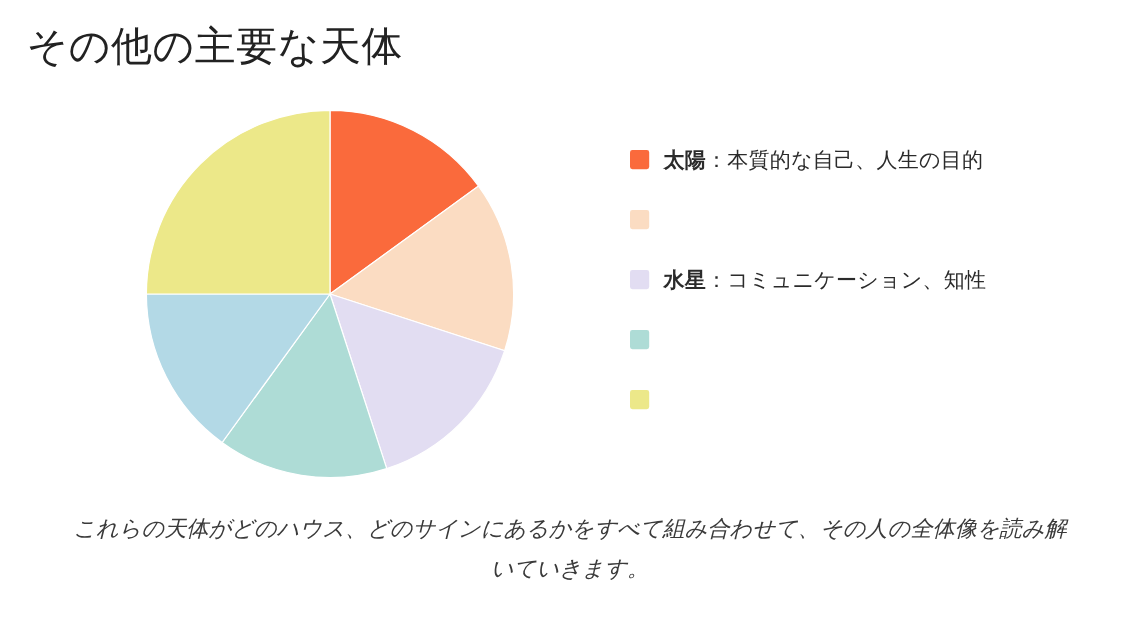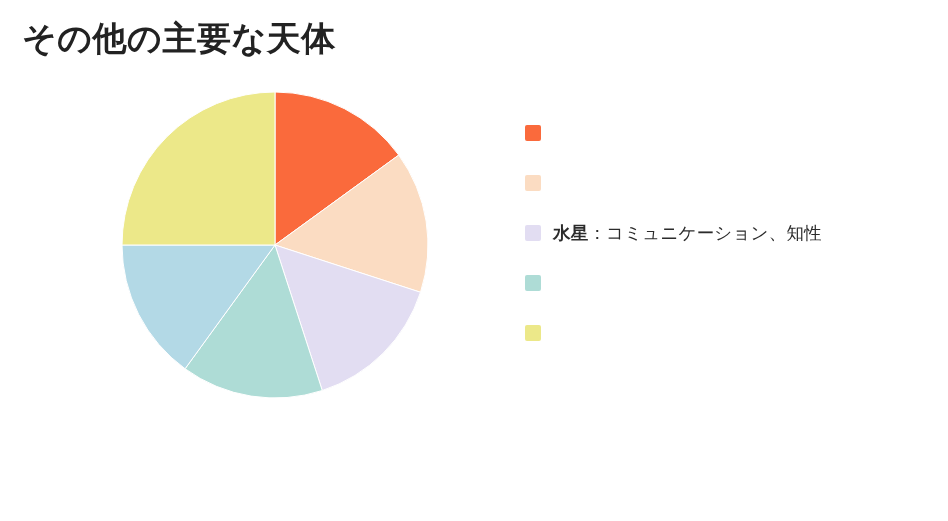--- a/index.html
+++ b/index.html
@@ -18,21 +18,21 @@
     position: relative;
     width: 948px;
     height: 521px;
     box-sizing: border-box;
   }
   .title {
     position: absolute;
     left: 22px;
     top: 16px;
     font-size: 34px;
-    font-weight: bold;
+    font-weight: normal;
     letter-spacing: 0.5px;
     color: #222222;
     white-space: nowrap;
   }
   .chart-area {
     position: absolute;
     left: 120px;
     top: 90px;
     width: 330px;
     height: 310px;
@@ -104,30 +104,32 @@
             <path d="M 155 155 L 65.07 278.78 A 153 153 0 0 1 2.00 155.00 Z" fill="#b3d9e6" stroke="#ffffff" stroke-width="1"></path>
             <path d="M 155 155 L 2.00 155.00 A 153 153 0 0 1 155.00 2.00 Z" fill="#ece889" stroke="#ffffff" stroke-width="1"></path>
           </g>
       </svg>
     </div>
   </div>
 
   <div class="legend">
     <div class="legend-row">
       <span class="legend-swatch" style="background:#fa6a3c"></span>
+      <span class="legend-text"><b>太陽</b><span>：本質的な自己、人生の目的</span></span>
     </div>
     <div class="legend-row">
       <span class="legend-swatch" style="background:#fbdcc2"></span>
     </div>
     <div class="legend-row">
       <span class="legend-swatch" style="background:#e2ddf2"></span>
       <span class="legend-text"><b>水星</b><span>：コミュニケーション、知性</span></span>
     </div>
     <div class="legend-row">
       <span class="legend-swatch" style="background:#aedcd6"></span>
     </div>
     <div class="legend-row">
       <span class="legend-swatch" style="background:#ece889"></span>
     </div>
   </div>
 
+  <div class="caption">これらの天体がどのハウス、どのサインにあるかをすべて組み合わせて、その人の全体像を読み解いていきます。</div>
 
 </div>
 
 </body></html>

